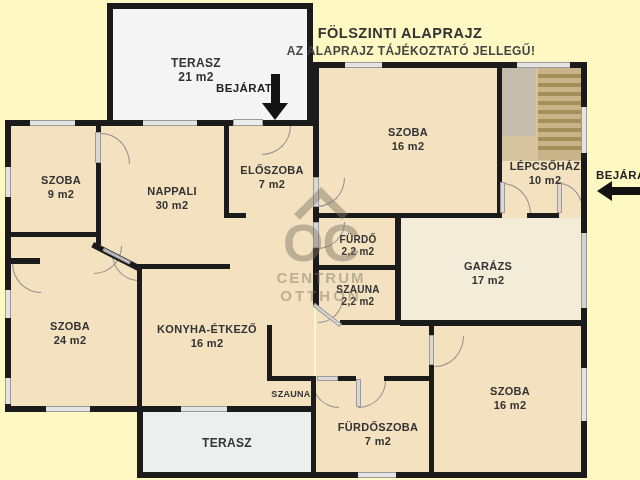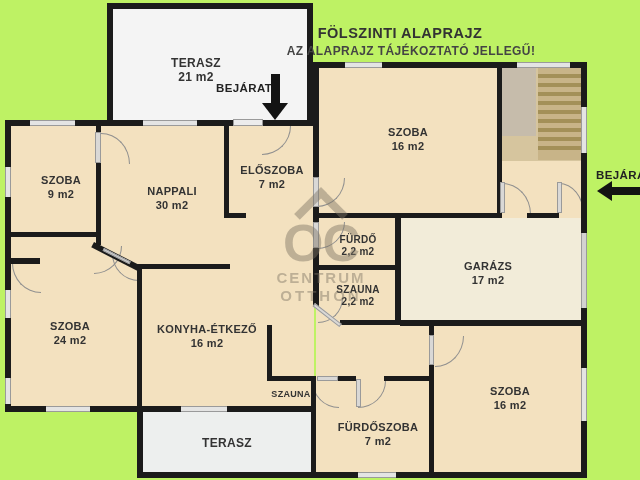--- a/index.html
+++ b/index.html
@@ -1,18 +1,18 @@
 <!DOCTYPE html>
 <html><head>
 <meta charset="utf-8">
 <style>
   html,body{margin:0;padding:0;}
   #stage{
     position:relative;width:640px;height:480px;overflow:hidden;
-    background:#bef264;
+    background:#fef9c3;
     font-family:"Liberation Sans", sans-serif;
     -webkit-font-smoothing:antialiased;
   }
   .fill{position:absolute;z-index:1;}
   .stair{position:absolute;z-index:2;}
   .arc{position:absolute;z-index:3;}
   .wall{position:absolute;background:#1b1b1b;z-index:4;}
   .win-h{position:absolute;background:#e4e4e3;border-top:1px solid #9a9a9a;border-bottom:1px solid #9a9a9a;box-sizing:border-box;z-index:5;}
   .win-v{position:absolute;background:#e4e4e3;border-left:1px solid #9a9a9a;border-right:1px solid #9a9a9a;box-sizing:border-box;z-index:5;}
   .leaf{position:absolute;background:#d9d8d6;border:1px solid #9a9a9a;box-sizing:border-box;z-index:5;}
@@ -151,20 +151,24 @@
   <div class="arrow-head-left" style="left:597px;top:181px;"></div>
 
   <div class="label" style="left:196px;top:70px;font-size:12px;">
     <div>TERASZ</div>
     <div class="area">21 m2</div>
   </div>
   <div class="label" style="left:408px;top:139px;">
     <div>SZOBA</div>
     <div class="area">16 m2</div>
   </div>
+  <div class="label" style="left:545px;top:173px;">
+    <div>LÉPCSŐHÁZ</div>
+    <div class="area">10 m2</div>
+  </div>
   <div class="label" style="left:61px;top:187px;">
     <div>SZOBA</div>
     <div class="area">9 m2</div>
   </div>
   <div class="label" style="left:172px;top:198px;">
     <div>NAPPALI</div>
     <div class="area">30 m2</div>
   </div>
   <div class="label" style="left:272px;top:177px;">
     <div>ELŐSZOBA</div>

